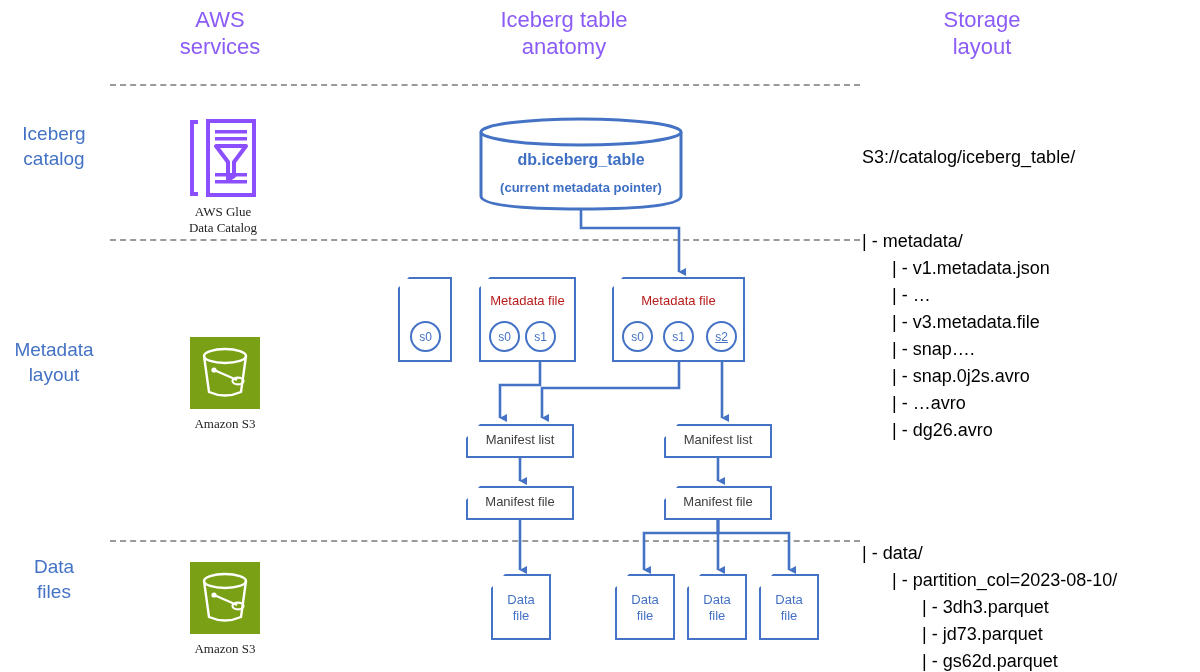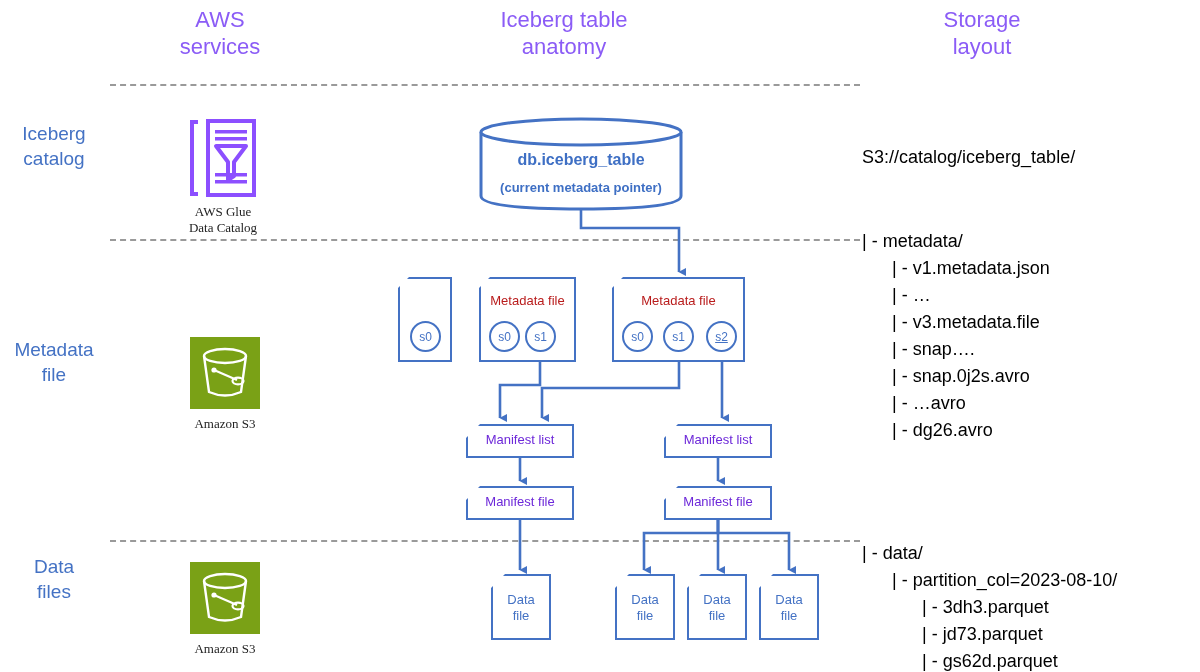--- a/index.html
+++ b/index.html
@@ -20,21 +20,21 @@
   
   .cyl{position:absolute;}
   .cyl-title{position:absolute;width:100%;text-align:center;font-size:16px;font-weight:bold;color:#3E6FC4;}
   .cyl-sub{position:absolute;width:100%;text-align:center;font-size:13px;font-weight:bold;color:#3E6FC4;}
   
   .doc{position:absolute;border:2.5px solid #4472C4;background:#fff;box-sizing:border-box;}
   .doc.cut{clip-path:polygon(14px 0,100% 0,100% 100%,0 100%,0 14px);}
   .doc.cut-sm{clip-path:polygon(11px 0,100% 0,100% 100%,0 100%,0 11px);}
   .doc-label{position:absolute;width:100%;text-align:center;color:#b91c1c;}
   .md-label{font-size:13px;}
-  .box-label{font-size:13px;color:#6d28d9;}
+  .box-label{font-size:13px;color:#404040;}
   .snap{position:absolute;border:2.5px solid #4472C4;border-radius:50%;background:#fff;
         box-sizing:border-box;display:flex;align-items:center;justify-content:center;
         font-size:12px;color:#4472C4;}
   .df-label{position:absolute;width:100%;text-align:center;font-size:13px;line-height:16px;color:#4472C4;}
   
   .store{position:absolute;font-size:18px;line-height:27px;color:#000;white-space:pre;}
   svg.edges{position:absolute;left:0;top:0;width:1200px;height:672px;pointer-events:none;}
 </style>
 </head>
 <body>
@@ -42,21 +42,21 @@
 <div class="col-head" style="left: 120px; top: 6px; width: 200px; white-space: pre-line;">AWS
 services</div>
 <div class="col-head" style="left: 454px; top: 6px; width: 220px; white-space: pre-line;">Iceberg table
 anatomy</div>
 <div class="col-head" style="left: 872px; top: 6px; width: 220px; white-space: pre-line;">Storage
 layout</div>
 
 <div class="row-label" style="left: 0px; top: 121px; width: 108px; white-space: pre-line;">Iceberg
 catalog</div>
 <div class="row-label" style="left: 0px; top: 337px; width: 108px; white-space: pre-line;">Metadata
-file</div>
+layout</div>
 <div class="row-label" style="left: 0px; top: 554px; width: 108px; white-space: pre-line;">Data
 files</div>
 
 <div class="divider" style="left:110px;top:84px;width:750px;"></div>
 <div class="divider" style="left:110px;top:239px;width:750px;"></div>
 <div class="divider" style="left:110px;top:540px;width:750px;"></div>
 
 <div class="glue-icon" style="left:188px;top:118px;">
   <svg width="70" height="80" viewBox="0 0 70 80" aria-hidden="true">
     <g fill="none" stroke="#8C4FFF" stroke-width="4">

